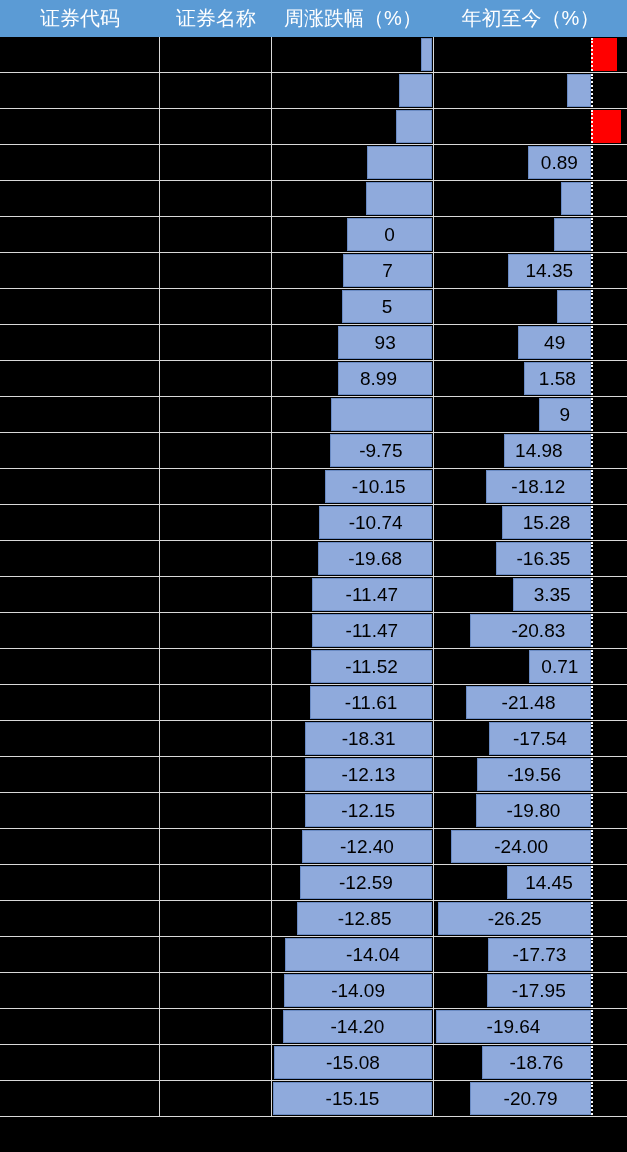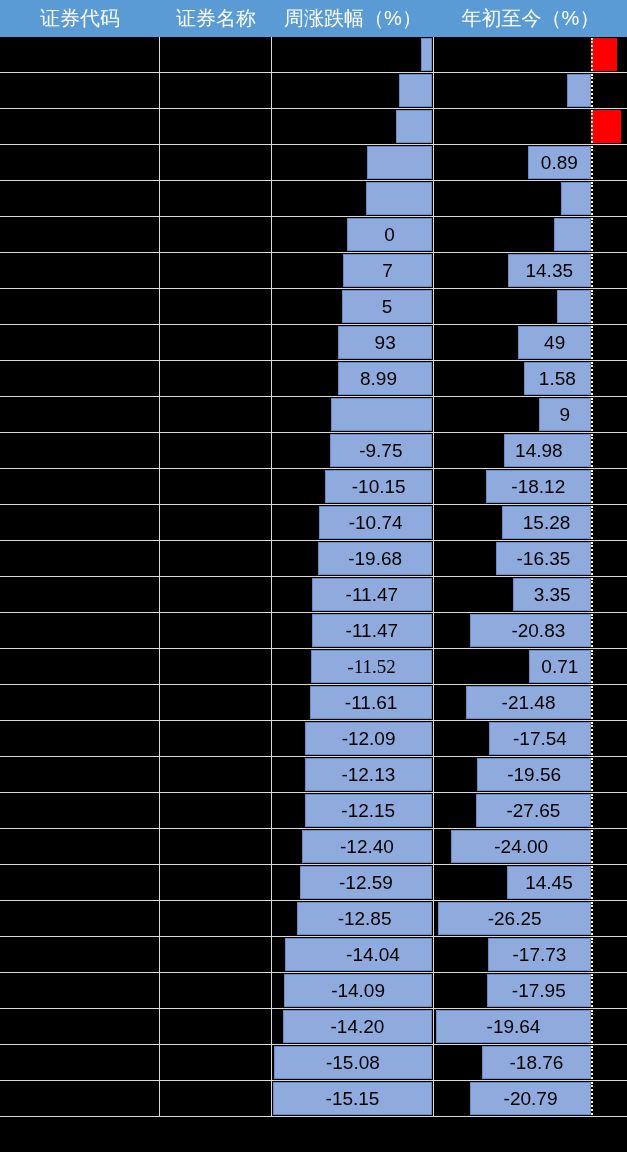--- a/index.html
+++ b/index.html
@@ -511,21 +511,21 @@
         <div class="cell c-code">
           <span class="val" style="left: 0px; width: 158px;"></span>
         </div>
         <div class="cell c-name">
           <span class="val" style="left: 0px; width: 110px;"></span>
         </div>
         <div class="cell c-week">
           <div class="bartrack">
             <div class="mask" style="left: 0px; width: 39.097px;"></div>
             <div class="bar neg" style="right: 1px; width: 120.903px;"></div>
-            <span class="val" style="right: 1px; width: 120.903px; left: auto; font-family: Liberation Serif, serif;">-11.52</span>
+            <span class="val" style="right: 1px; width: 120.903px; left: auto;">-11.52</span>
           </div>
         </div>
         <div class="cell c-ytd">
           <div class="bartrack">
             <div class="bar neg" style="left: 94.7092px; width: 62.2908px;"></div>
             <span class="val" style="left: 94.7092px; width: 62.2908px;">0.71</span>
             <div class="axis" style="left: 157px;"></div>
           </div>
         </div>
       </div>
@@ -555,21 +555,21 @@
         <div class="cell c-code">
           <span class="val" style="left: 0px; width: 158px;"></span>
         </div>
         <div class="cell c-name">
           <span class="val" style="left: 0px; width: 110px;"></span>
         </div>
         <div class="cell c-week">
           <div class="bartrack">
             <div class="mask" style="left: 0px; width: 33.1149px;"></div>
             <div class="bar neg" style="right: 1px; width: 126.885px;"></div>
-            <span class="val" style="right: 1px; width: 126.885px; left: auto;">-12.09</span>
+            <span class="val" style="right: 1px; width: 126.885px; left: auto;">-18.31</span>
           </div>
         </div>
         <div class="cell c-ytd">
           <div class="bartrack">
             <div class="bar neg" style="left: 54.985px; width: 102.015px;"></div>
             <span class="val" style="left: 54.985px; width: 102.015px;">-17.54</span>
             <div class="axis" style="left: 157px;"></div>
           </div>
         </div>
       </div>
@@ -605,21 +605,21 @@
         <div class="cell c-week">
           <div class="bartrack">
             <div class="mask" style="left: 0px; width: 32.4851px;"></div>
             <div class="bar neg" style="right: 1px; width: 127.515px;"></div>
             <span class="val" style="right: 1px; width: 127.515px; left: auto;">-12.15</span>
           </div>
         </div>
         <div class="cell c-ytd">
           <div class="bartrack">
             <div class="bar neg" style="left: 41.8405px; width: 115.159px;"></div>
-            <span class="val" style="left: 41.8405px; width: 115.159px;">-27.65</span>
+            <span class="val" style="left: 41.8405px; width: 115.159px;">-19.80</span>
             <div class="axis" style="left: 157px;"></div>
           </div>
         </div>
       </div>
       <div class="row">
         <div class="cell c-code">
           <span class="val" style="left: 0px; width: 158px;"></span>
         </div>
         <div class="cell c-name">
           <span class="val" style="left: 0px; width: 110px;"></span>

